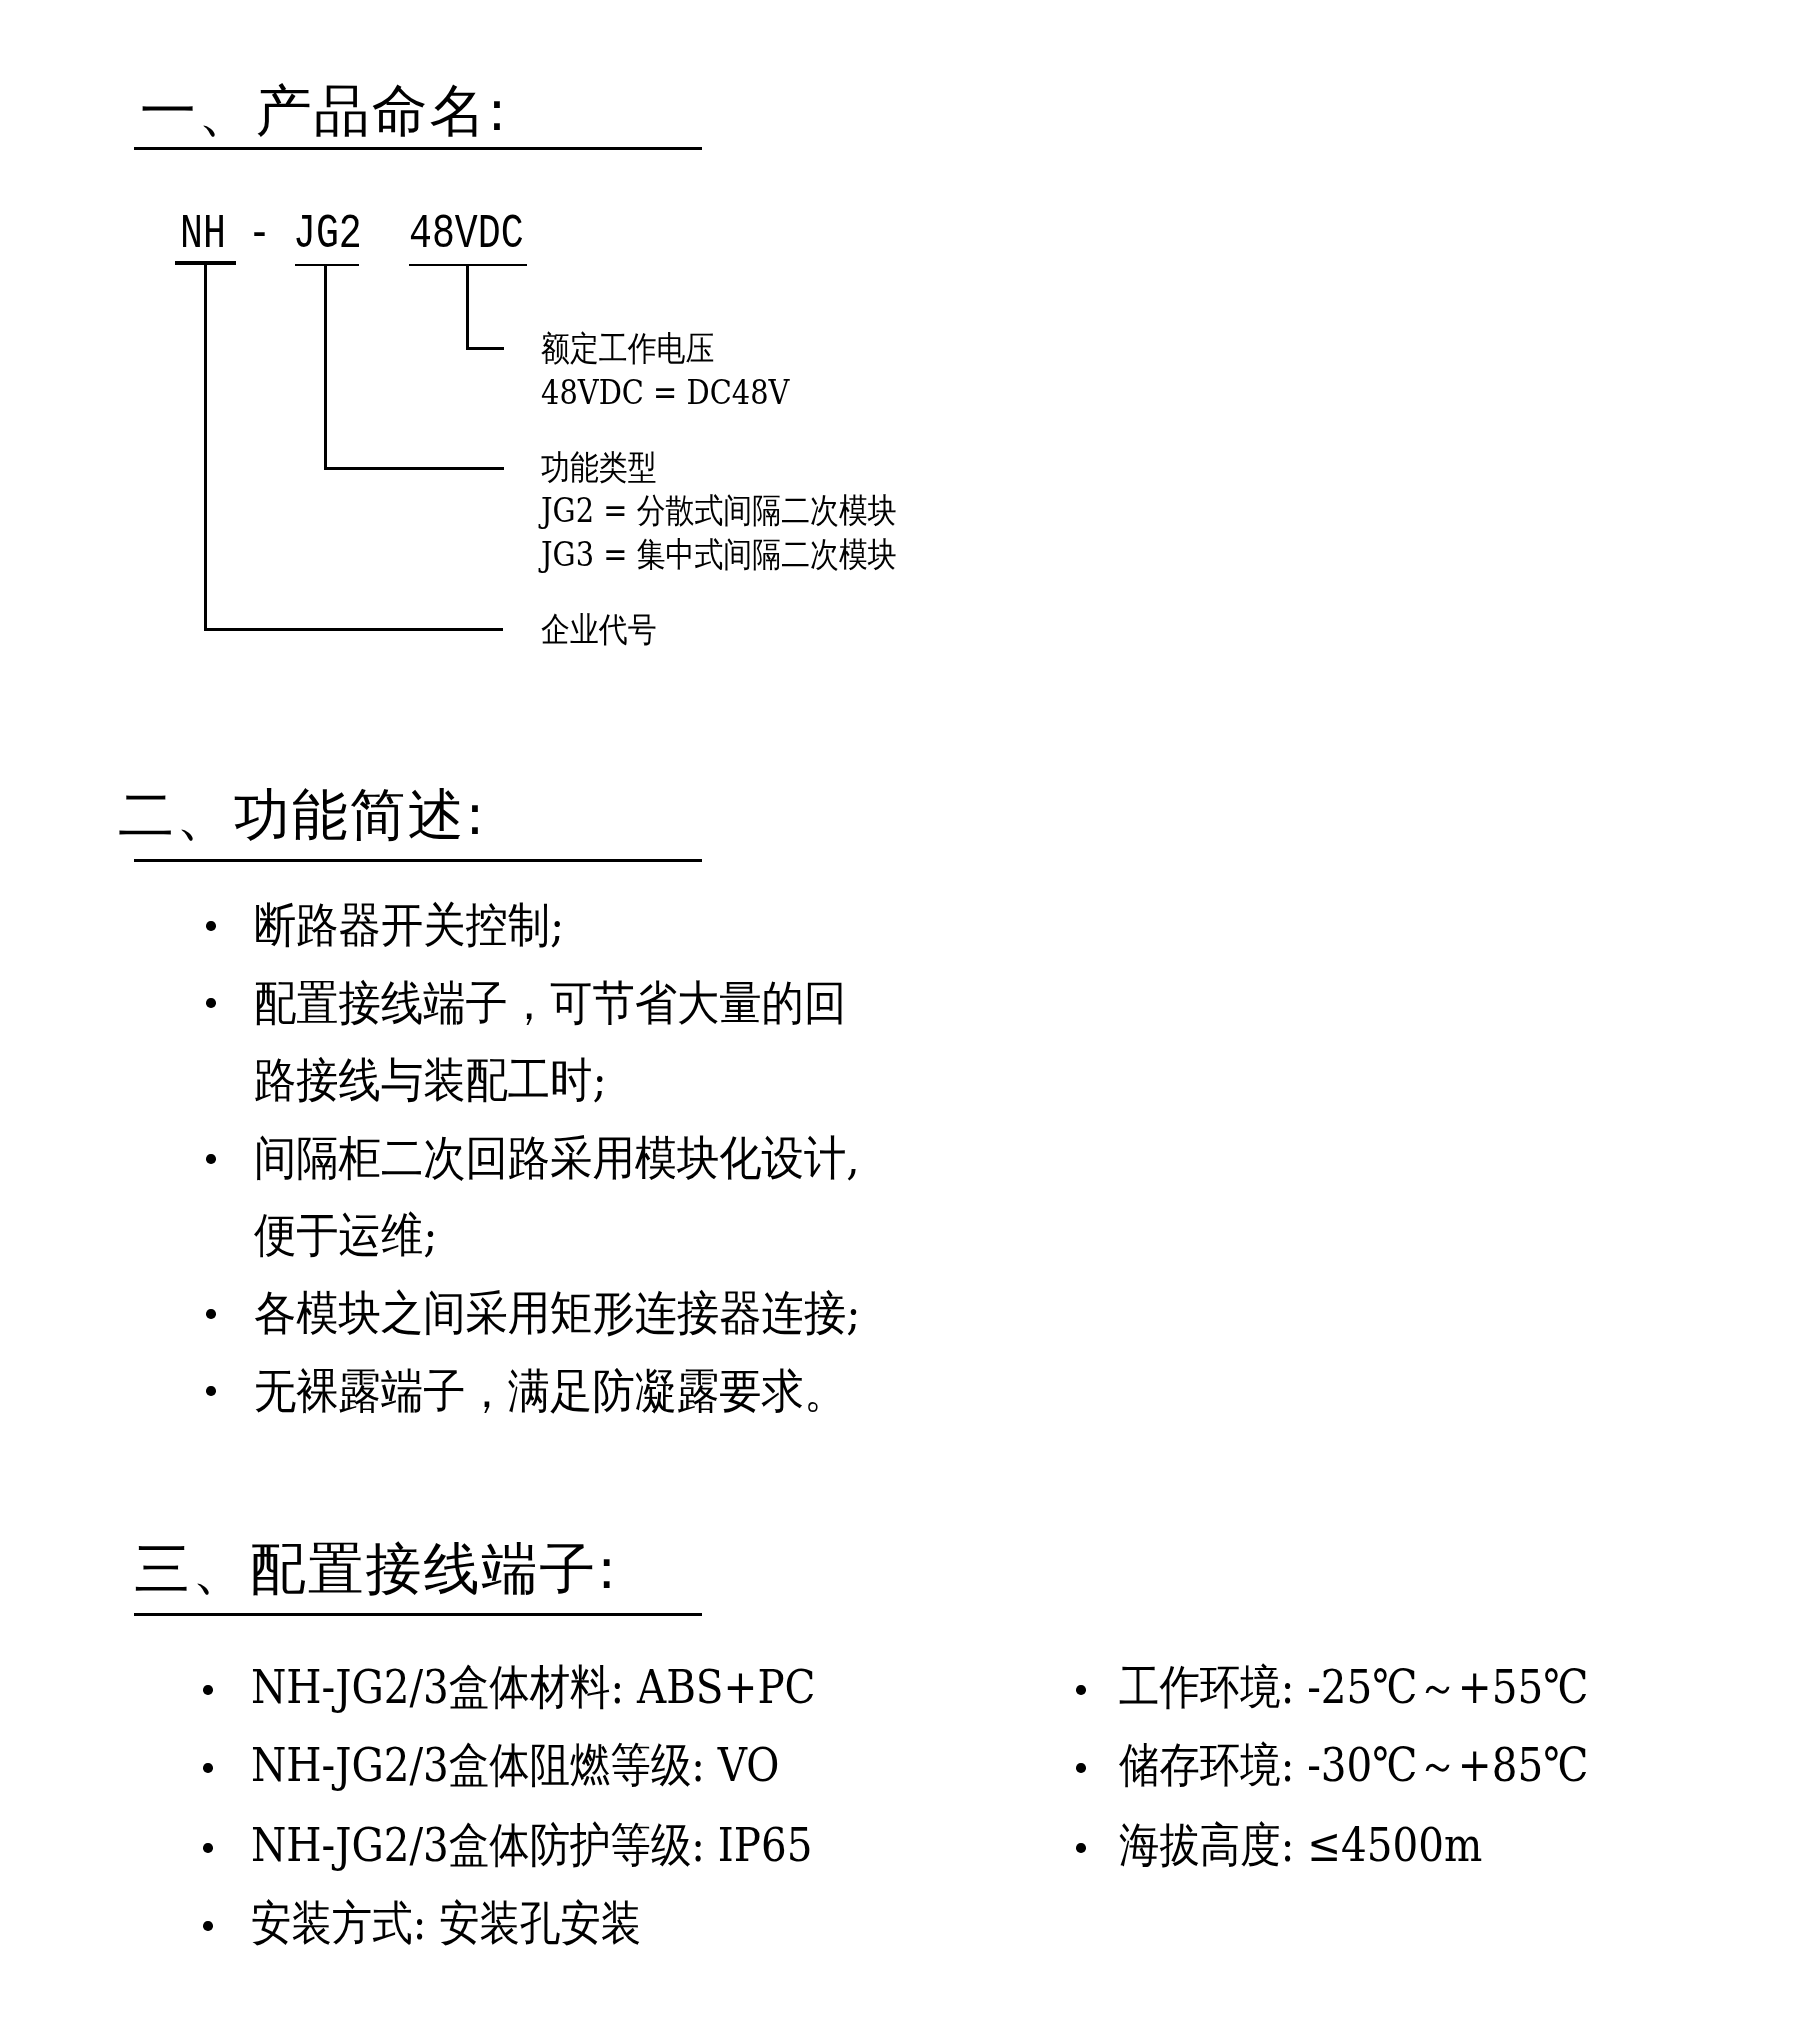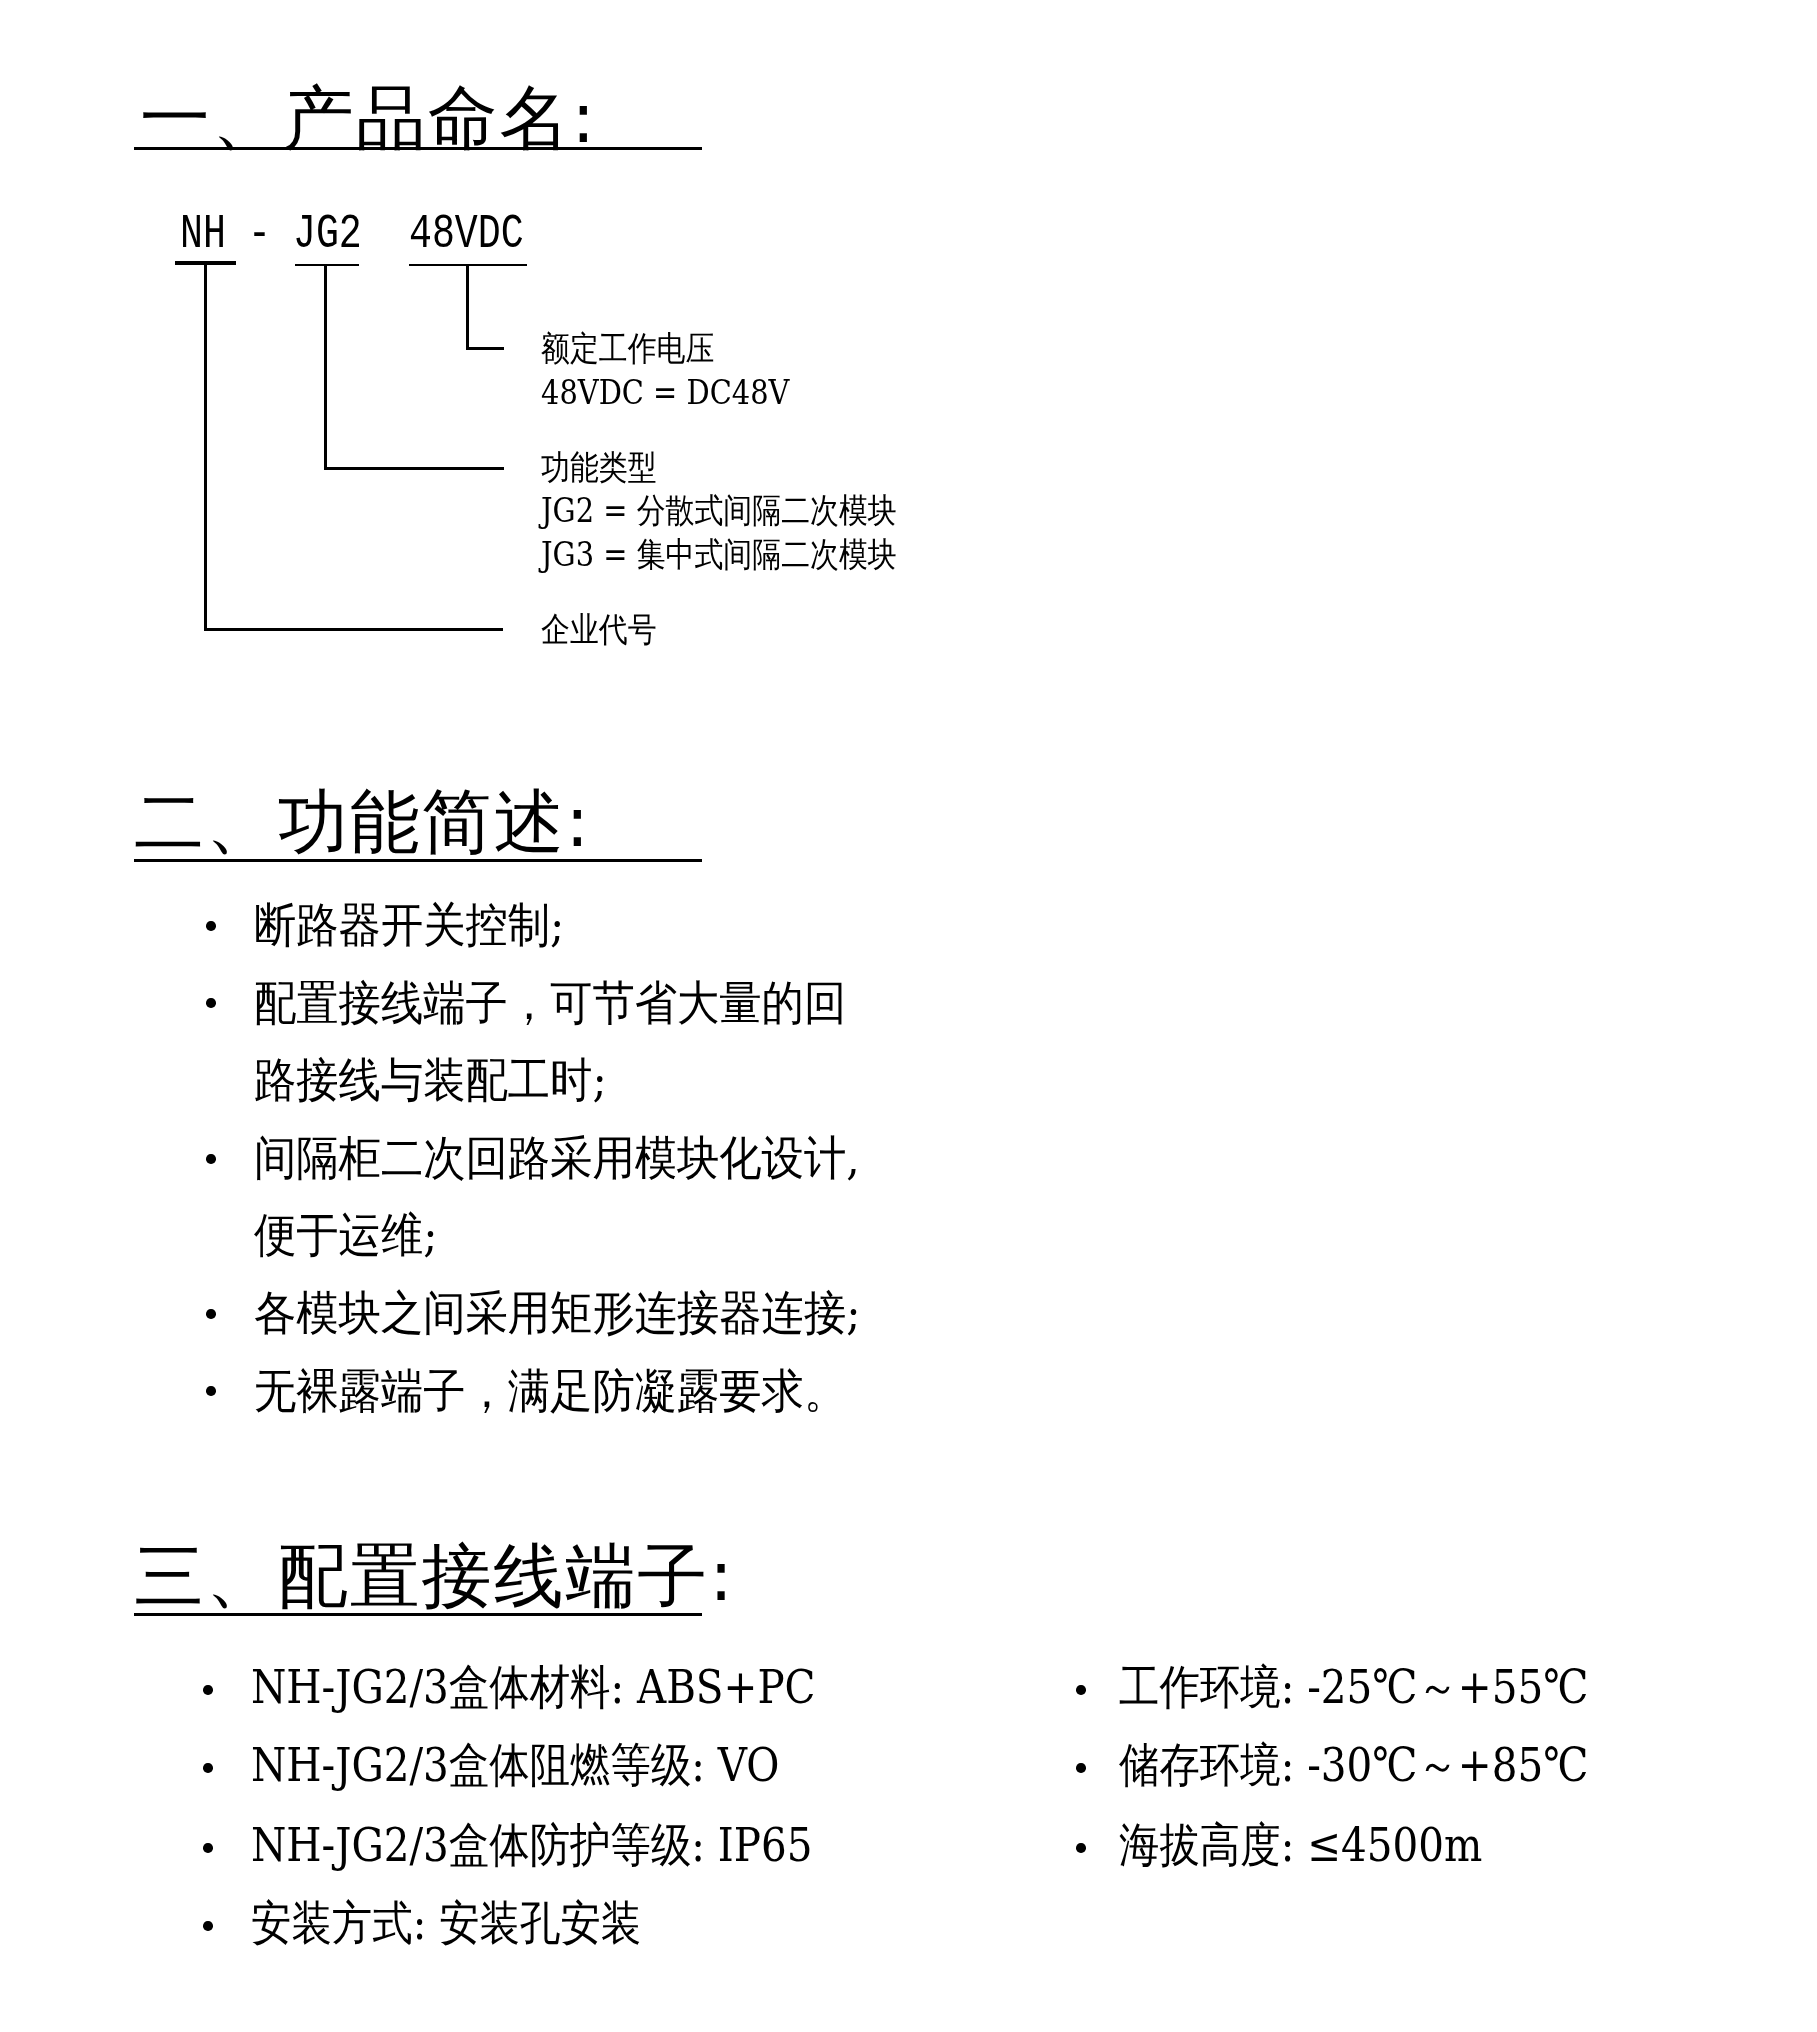--- a/index.html
+++ b/index.html
@@ -1,19 +1,19 @@
 <!DOCTYPE html>
 <html style="font-size:15px"><head>
 <meta charset="utf-8">
 <style>
   html, body { margin: 0; padding: 0; background: #ffffff; }
   body { width: 1817px; height: 2033px; position: relative; overflow: hidden;
          font-family: "Liberation Serif", "DejaVu Serif", serif; color: #000; }
   .abs { position: absolute; white-space: nowrap; }
-  .h { font-family: "DejaVu Sans", "Liberation Sans", sans-serif; font-size: 70px; line-height: 1; letter-spacing: 1.9px; }
+  .h { font-family: "DejaVu Sans", "Liberation Sans", sans-serif; font-size: 56px; line-height: 1; letter-spacing: 1.9px; }
   .rule { position: absolute; background: #000; height: 2.8px; }
   .code { font-family: "Liberation Mono", "DejaVu Sans Mono", monospace; font-size: 49px; line-height: 1; transform: scaleX(0.78); transform-origin: left top; }
   .lbl { font-family: "DejaVu Serif", "Liberation Serif", serif; font-size: 34px; line-height: 1; transform: scaleX(0.85); transform-origin: left top; }
   .line-v { position: absolute; width: 2.8px; background: #000; }
   .line-h { position: absolute; height: 2.8px; background: #000; }
   .bullet { position: absolute; width: 9.5px; height: 9.5px; border-radius: 50%; background: #000; }
   .item { font-family: "DejaVu Serif", "Liberation Serif", serif; font-size: 47px; line-height: 1; transform: scaleX(0.9); transform-origin: left top; }
   .spec { font-family: "DejaVu Serif", "Liberation Serif", serif; font-size: 47px; line-height: 1; transform: scaleX(0.86); transform-origin: left top; }
 </style>
 </head>
@@ -42,21 +42,21 @@
   <div class="line-h" style="left:466px; top:347px; width:38px;"></div>
 
   <div class="abs lbl" style="left:541px; top:331px;">额定工作电压</div>
   <div class="abs lbl" style="left:541px; top:375px;">48VDC = DC48V</div>
   <div class="abs lbl" style="left:541px; top:450px;">功能类型</div>
   <div class="abs lbl" style="left:541px; top:493px;">JG2 = 分散式间隔二次模块</div>
   <div class="abs lbl" style="left:541px; top:537px;">JG3 = 集中式间隔二次模块</div>
   <div class="abs lbl" style="left:541px; top:612px;">企业代号</div>
 </div>
 
-<div class="abs h" style="left:134px; top:787px;">二、功能简述:</div>
+<div class="abs h" style="left:118px; top:787px;">二、功能简述:</div>
 <div class="rule" style="left:134px; top:859px; width:568px;"></div>
 
 <div>
   <div class="bullet" style="left:206px; top:921px;"></div>
   <div class="abs item" style="left:254px; top:901px;">断路器开关控制;</div>
 
   <div class="bullet" style="left:206px; top:998px;"></div>
   <div class="abs item" style="left:254px; top:979px;">配置接线端子，可节省大量的回</div>
   <div class="abs item" style="left:254px; top:1056px;">路接线与装配工时;</div>
 

